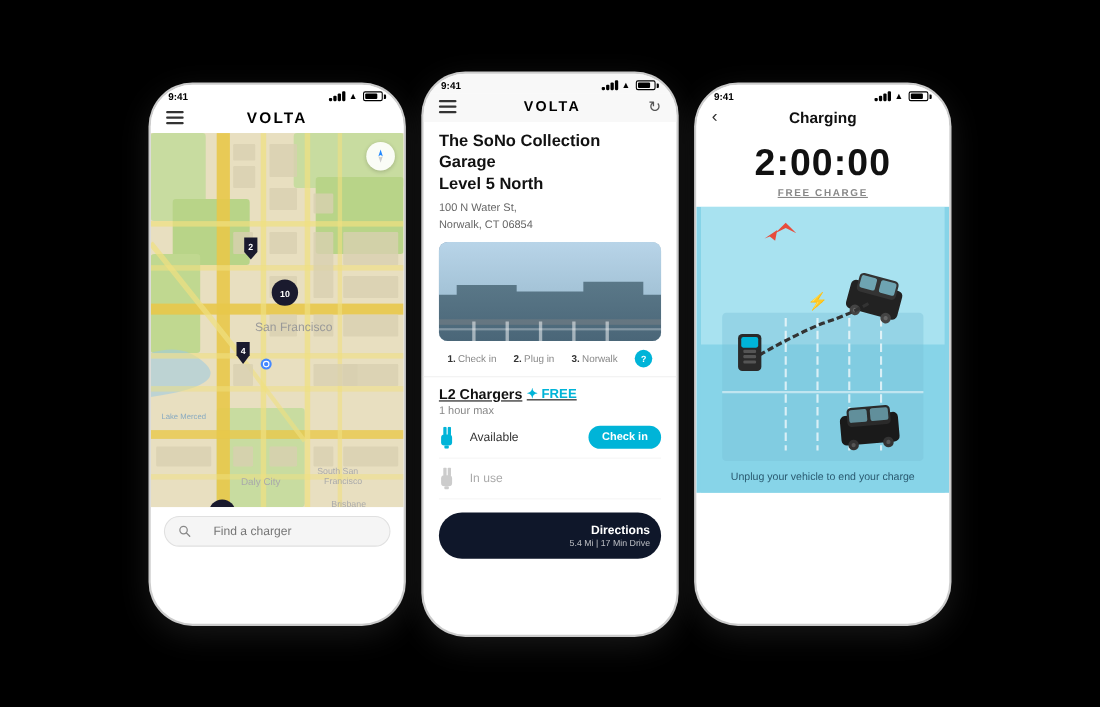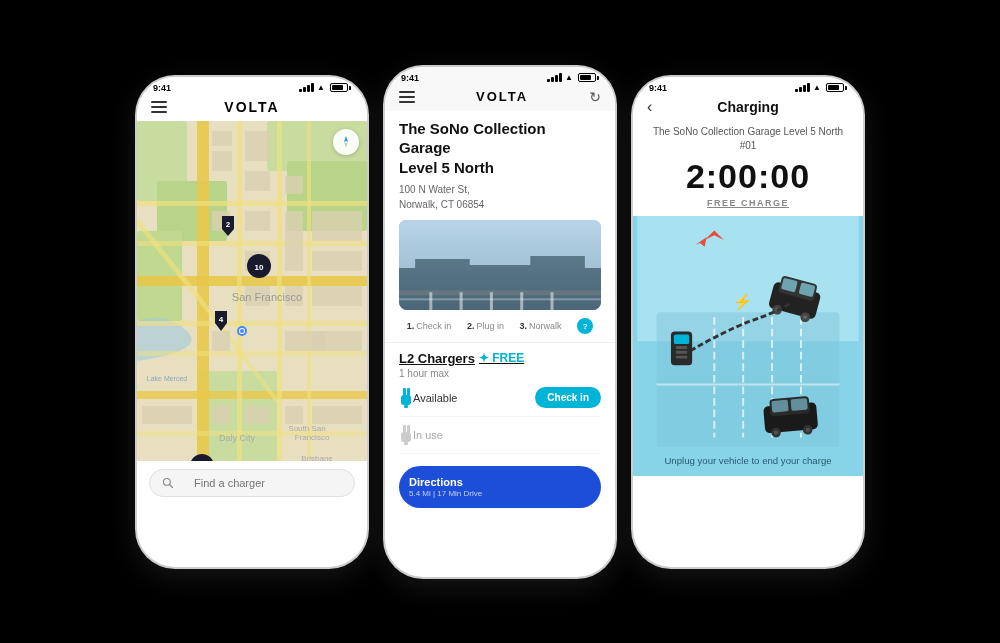--- a/index.html
+++ b/index.html
@@ -208,46 +208,46 @@
     }
     .charger-subtitle { font-size: 10px; color: #888; margin-top: 2px; }
 
     .charger-row {
       display: flex;
       align-items: center;
       justify-content: space-between;
       padding: 8px 0;
       border-bottom: 1px solid #f5f5f5;
     }
-    .charger-icon-group { display: flex; align-items: center; gap: 0; }
+    .charger-icon-group { display: flex; align-items: center; gap: 14px; }
     .charger-status { font-size: 11px; color: #333; font-weight: 500; }
     .charger-status.gray { color: #aaa; }
     .checkin-btn {
       background: #00b4d8;
       color: #fff;
       border: none;
       border-radius: 16px;
       padding: 5px 12px;
       font-size: 10px;
       font-weight: 600;
       cursor: pointer;
     }
 
     .directions-btn {
-      background: #1d4ed8;
+      background: #0f172a;
       color: #fff;
       border: none;
       width: calc(100% - 28px);
       margin: 8px 14px;
       border-radius: 24px;
       padding: 10px;
       font-size: 11px;
       font-weight: 600;
       cursor: pointer;
-      text-align: left;
+      text-align: right;
     }
     .directions-sub { font-size: 8px; font-weight: 400; opacity: 0.7; display: block; margin-top: 1px; }
     .charging-title-bar {
       display: flex;
       justify-content: center;
       align-items: center;
       padding: 4px 14px 2px;
       background: #fff;
       position: relative;
     }
@@ -563,23 +563,20 @@
         </div>
       </div>
     </div>
 
     <div class="charging-title-bar">
       <span class="back-chevron">‹</span>
       <span class="charging-title">Charging</span>
     </div>
 
     <div class="charging-info">
-      <div class="charging-location-name">
-        The SoNo Collection Garage Level 5 North<br>#01
-      </div>
       <div class="charging-timer">2:00:00</div>
       <div class="free-charge-label">FREE CHARGE</div>
     </div>
 
     <div class="charging-illustration">
       <svg width="100%" height="100%" viewBox="0 0 230 270">
 
         <rect width="230" height="270" fill="#87d4e8"></rect>
 
         <rect width="230" height="130" fill="#a8e2f0"></rect>

